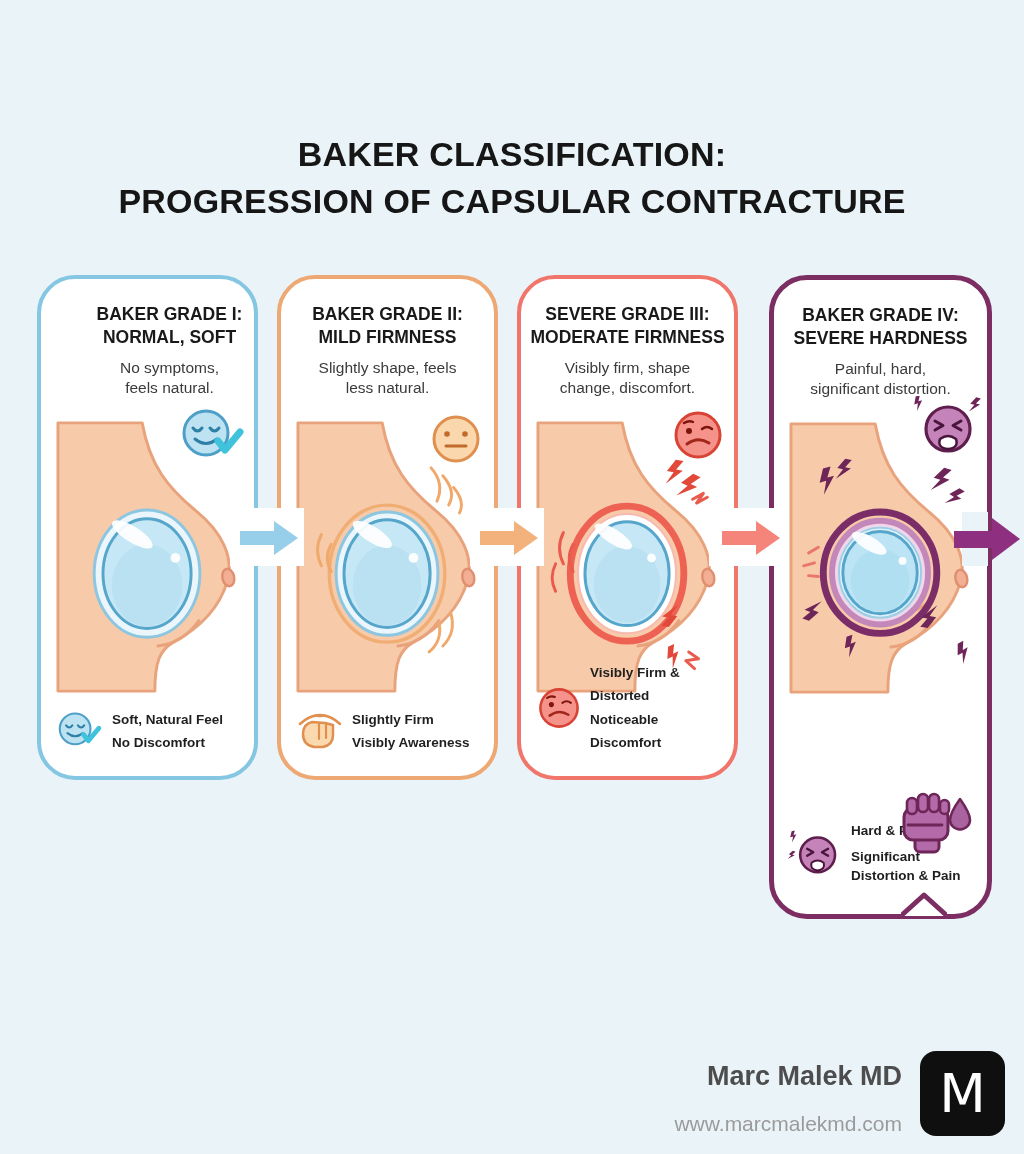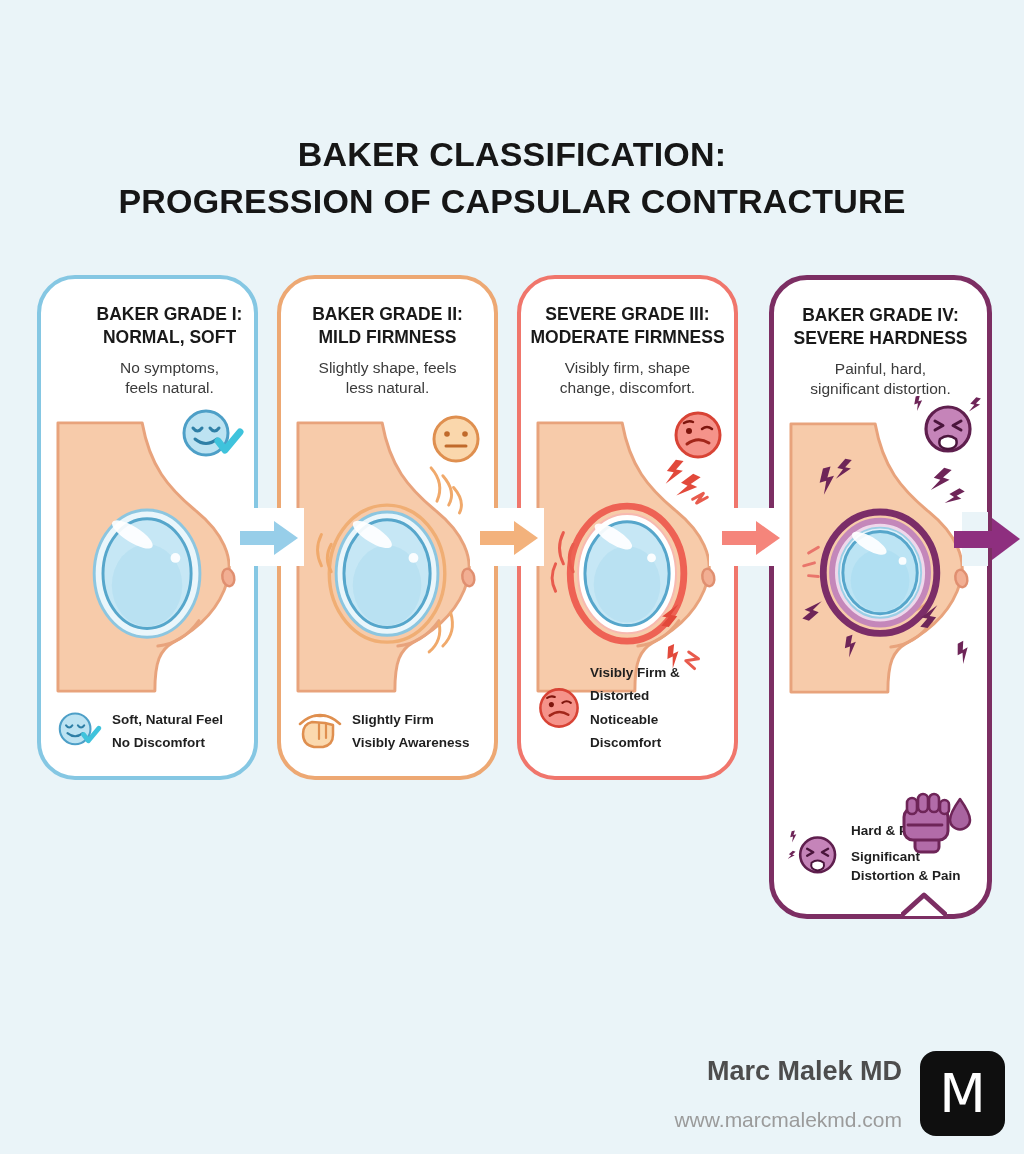--- a/index.html
+++ b/index.html
@@ -56,21 +56,21 @@
   .arrow-4 .arrow-tri{border-left-width:28px;border-top-width:21px;border-bottom-width:21px;}
 
   
   .notch{position:absolute;right:40px;bottom:-2px;}
 
   
   .fist{position:absolute;left:898px;top:792px;}
   .droplet{position:absolute;left:948px;top:797px;}
 
   
-  .footer{position:absolute;top:1051px;right:19px;display:flex;align-items:center;gap:18px;}
+  .footer{position:absolute;top:1051px;right:19px;display:flex;align-items:flex-end;gap:18px;}
   .footer-text{text-align:right;}
   .footer-name{font-size:27px;font-weight:700;color:#4d4d4d;line-height:1.2;}
   .footer-site{font-size:21px;color:#9b9b9b;margin-top:20px;}
   .logo{width:85px;height:85px;background:#0f0f0f;border-radius:16px;display:flex;
         align-items:center;justify-content:center;}
   .logo-letter{color:#fff;font-size:54px;font-weight:400;font-family:"DejaVu Sans", sans-serif;}
 </style>
 </head>
 <body>
 

